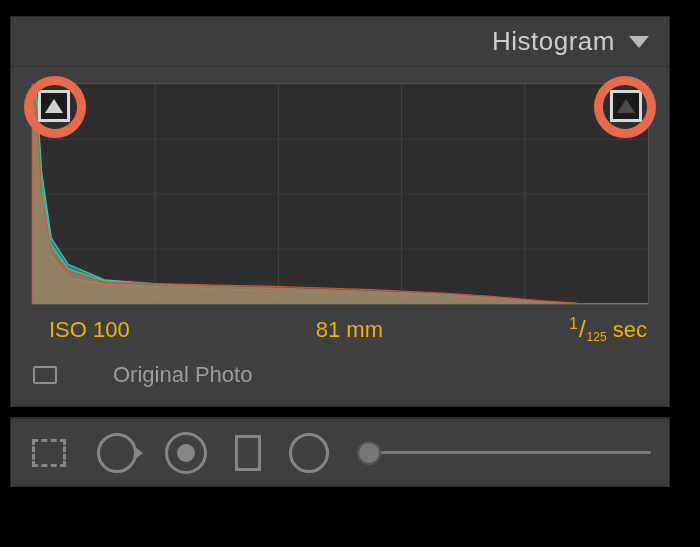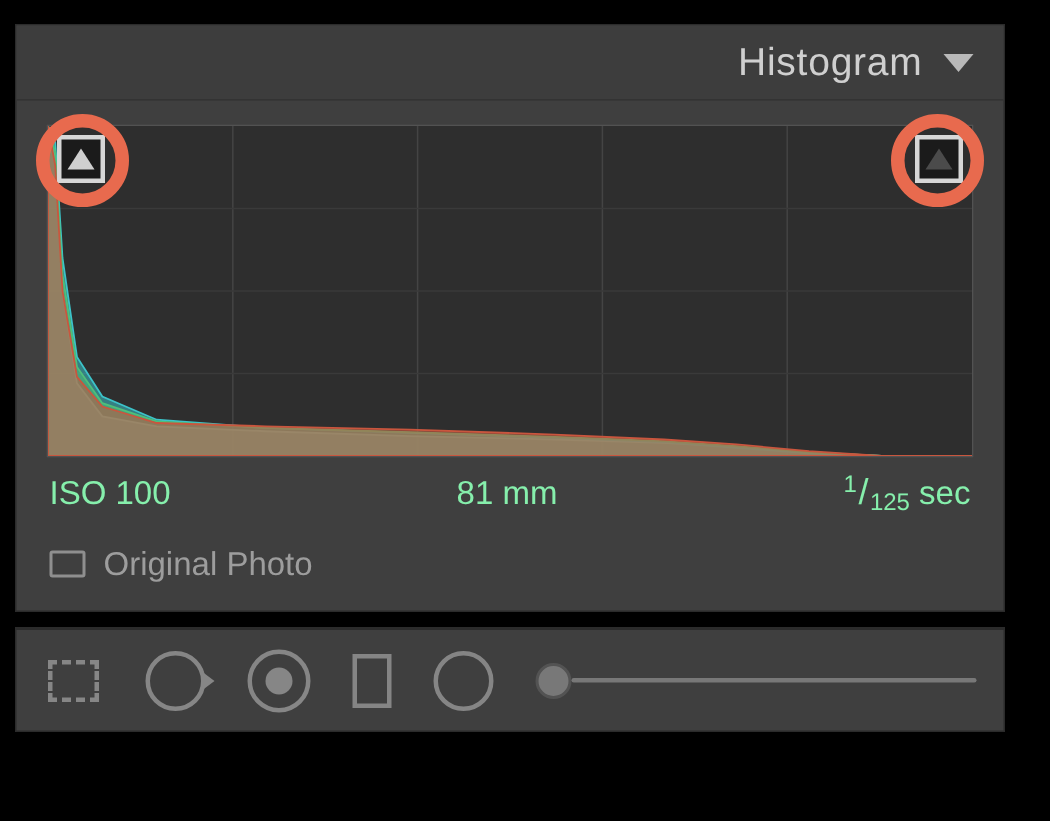--- a/index.html
+++ b/index.html
@@ -87,34 +87,36 @@
       z-index: 4;
     }
     .ring-left { left: -8px; top: -8px; }
     .ring-right { right: -8px; top: -8px; }
 
     .exif-row {
       display: flex;
       justify-content: space-between;
       align-items: baseline;
       padding: 10px 22px 0 22px;
-      color: #86efac;
+      color: #eab308;
       font-size: 22px;
       font-weight: 400;
+      margin-left: 16px;
     }
     .exif-item { white-space: nowrap; }
     .exif-item i { font-style: italic; font-family: Georgia, serif; font-size: 24px; margin-right:4px;}
     .frac-top { font-size: 16px; vertical-align: 8px; margin-right:1px;}
     .frac-slash { font-size: 24px; }
-    .frac-bot { font-size: 16px; vertical-align: -4px; margin-left:1px;}
+    .frac-bot { font-size: 12px; vertical-align: -4px; margin-left:1px;}
 
     .orig-row {
       display: flex;
       align-items: center;
       padding: 18px 22px 18px 22px;
+      gap: 44px;
     }
     .orig-check {
       width: 24px; height: 18px;
       border: 2px solid #8f8f8f;
       border-radius: 2px;
       margin-right: 12px;
       cursor: pointer;
       background: #3f3f3f;
     }
     .orig-label {

